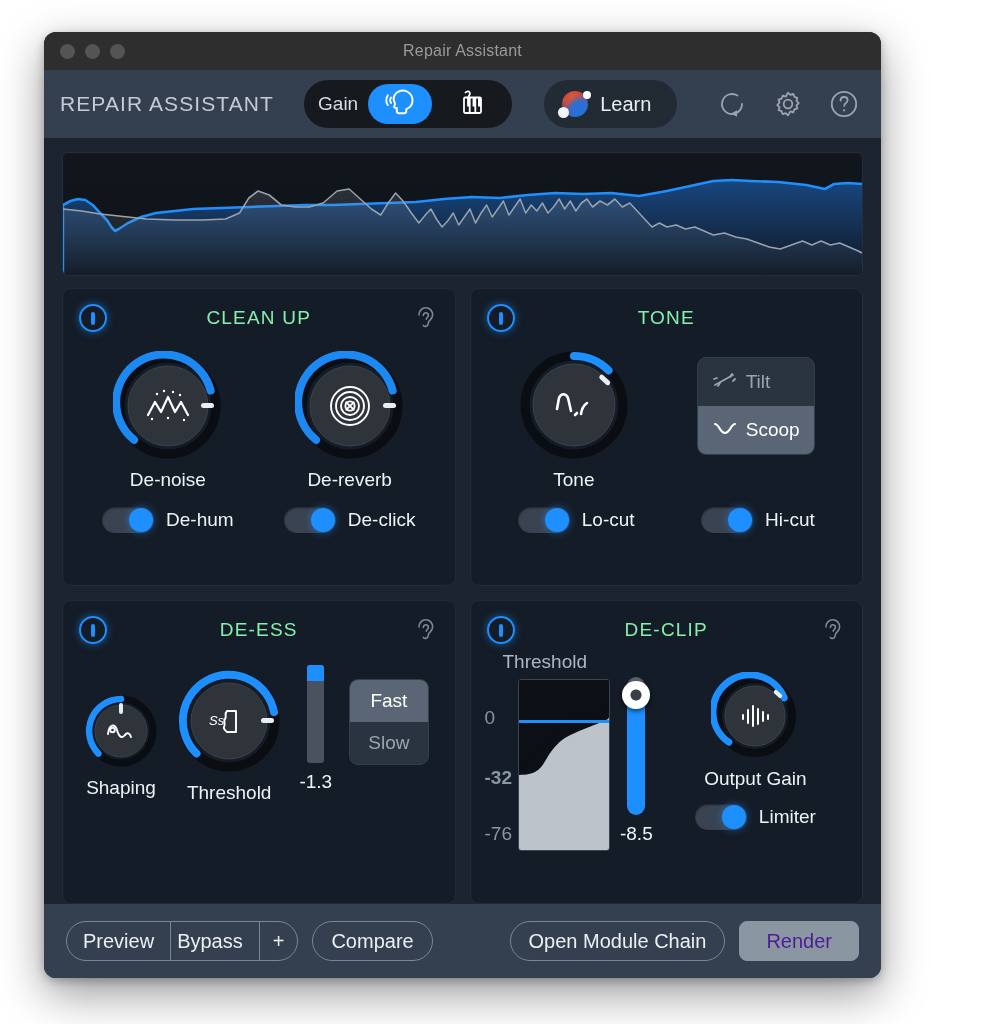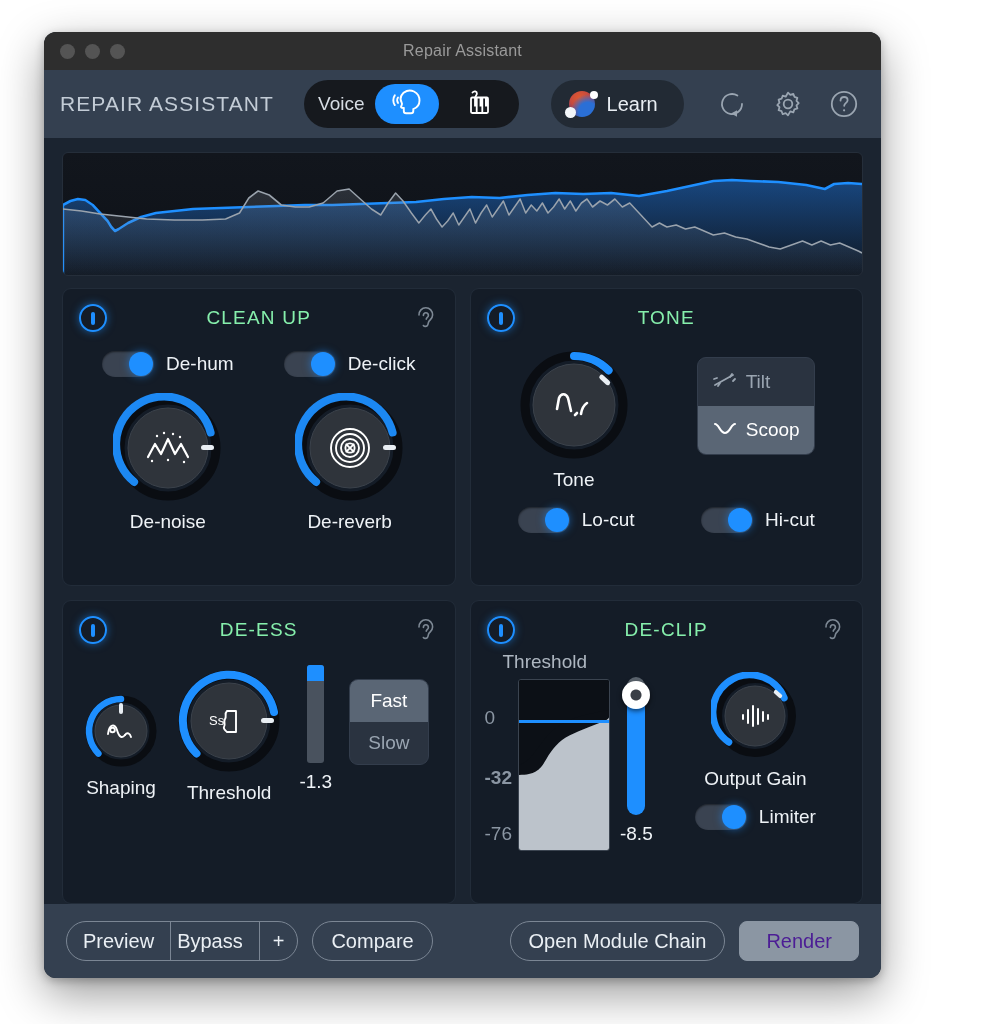--- a/index.html
+++ b/index.html
@@ -149,21 +149,21 @@
     width: 28px; height: 28px; border-radius: 50%;
     border: 2px solid #1e8fff;
     display:flex; align-items:center; justify-content:center;
     box-shadow: 0 0 8px rgba(30,143,255,.55);
   }
   .pwr i { display:block; width: 4px; height: 13px; border-radius: 2px; background:#1e8fff; }
   .ear { position: absolute; right: 2px; top: 2px; width: 26px; height: 30px; }
 
   
   .knob-wrap { position: relative; display: flex; flex-direction: column; align-items: center; }
-  .knob { position: relative; }
+  .knob { position: relative; font-style: italic; }
   .knob svg { display: block; }
   .knob-glyph {
     position: absolute; inset: 0; display: flex; align-items: center; justify-content: center;
     pointer-events: none;
   }
   .knob-label { color: #eef2f6; margin-top: 8px; font-size: 19px; }
 
   
   .switch-row { display:flex; align-items:center; gap: 12px; }
   .switch {
@@ -261,21 +261,21 @@
         <span class="dot"></span>
         <span class="dot"></span>
       </div>
       <div class="title-text">Repair Assistant</div>
     </div>
 
     <div class="headerbar">
       <div class="brand">REPAIR ASSISTANT</div>
 
       <div class="seg-pill">
-        <span class="seg-label">Voice</span>
+        <span class="seg-label">Gain</span>
         <div class="seg-opt active">
           <span>
             <svg width="34" height="30" viewBox="0 0 34 30" fill="none" stroke="#ffffff" stroke-width="1.9" stroke-linecap="round">
               <path d="M24 4.5c-4.8-2.1-10.4-.6-12.6 4-1.3 2.7-1 5 .2 7 .6 1 .6 1.6.2 2.4l-.7 1.4c-.3.6 0 1.3.7 1.4l2 .3v3c0 1.3 1 2.3 2.3 2.3H21c1.3 0 2.3-1 2.3-2.3v-1.8c3.6-1.3 6.2-4.6 6.2-8.6 0-4-2.2-7.4-5.5-9.1z"></path>
               <path d="M8 10.5c-1.1 1.4-1.1 4 0 5.4M4.8 8.3c-2 2.6-2 7.2 0 9.8"></path>
             </svg>
           </span>
         </div>
         <div class="seg-opt">
           <span>
@@ -347,35 +347,20 @@
           <div class="mod-head">
             <div class="pwr">
                 <i></i>
               </div>
             <div class="mod-title">CLEAN UP</div>
             <div class="ear">
               <svg width="26" height="30" viewBox="0 0 26 30" fill="none" stroke="#7d8894" stroke-width="1.6" stroke-linecap="round">
                 <path d="M6 12c0-4 2.8-7.2 6.8-7.2S19.6 8 19.6 12c0 3.4-2.3 4.4-3.6 6.2-1 1.4-.6 3.2-1.7 4.4-1 1.1-3 1.1-3.9-.1"></path>
                 <path d="M10.4 12.4c0-1.6 1-2.7 2.5-2.7s2.5 1.2 2.5 2.7c0 1.8-2 2-2.2 3.7"></path>
               </svg>
-            </div>
-          </div>
-
-          <div style="display:flex; justify-content:space-around; margin-top:16px;">
-            <div class="switch-row">
-              <div class="switch">
-                  <span class="nub"></span>
-                </div>
-              <span class="switch-label">De-hum</span>
-            </div>
-            <div class="switch-row">
-              <div class="switch">
-                  <span class="nub"></span>
-                </div>
-              <span class="switch-label">De-click</span>
             </div>
           </div>
 
           <div style="display:flex; justify-content:space-around; margin-top:16px;">
             <div class="knob-wrap">
               <div class="knob">
                 <svg width="110" height="110" viewBox="0 0 110 110">
                   <circle cx="55" cy="55" r="48" fill="none" stroke="#0a0d12" stroke-width="9"></circle>
                   <path d="M 21.1 88.9 A 48 48 0 1 1 97.6 39.5" fill="none" stroke="#1e8fff" stroke-width="8" stroke-linecap="round" opacity="0.95"></path>
                   <circle cx="55" cy="55" r="40" fill="#2f343b"></circle>
@@ -413,20 +398,35 @@
                     <circle cx="22" cy="22" r="14"></circle>
                     <circle cx="22" cy="22" r="9"></circle>
                     <circle cx="22" cy="22" r="4.6"></circle>
                     <path d="M18.3 18.3l7.4 7.4M25.7 18.3l-7.4 7.4" stroke-linecap="round"></path>
                   </svg>
                 </div>
               </div>
               <div class="knob-label">De-reverb</div>
             </div>
           </div>
+
+          <div style="display:flex; justify-content:space-around; margin-top:16px;">
+            <div class="switch-row">
+              <div class="switch">
+                  <span class="nub"></span>
+                </div>
+              <span class="switch-label">De-hum</span>
+            </div>
+            <div class="switch-row">
+              <div class="switch">
+                  <span class="nub"></span>
+                </div>
+              <span class="switch-label">De-click</span>
+            </div>
+          </div>
         </div>
 
         <div class="module">
           <div class="mod-head">
             <div class="pwr">
                 <i></i>
               </div>
             <div class="mod-title">TONE</div>
           </div>
 

